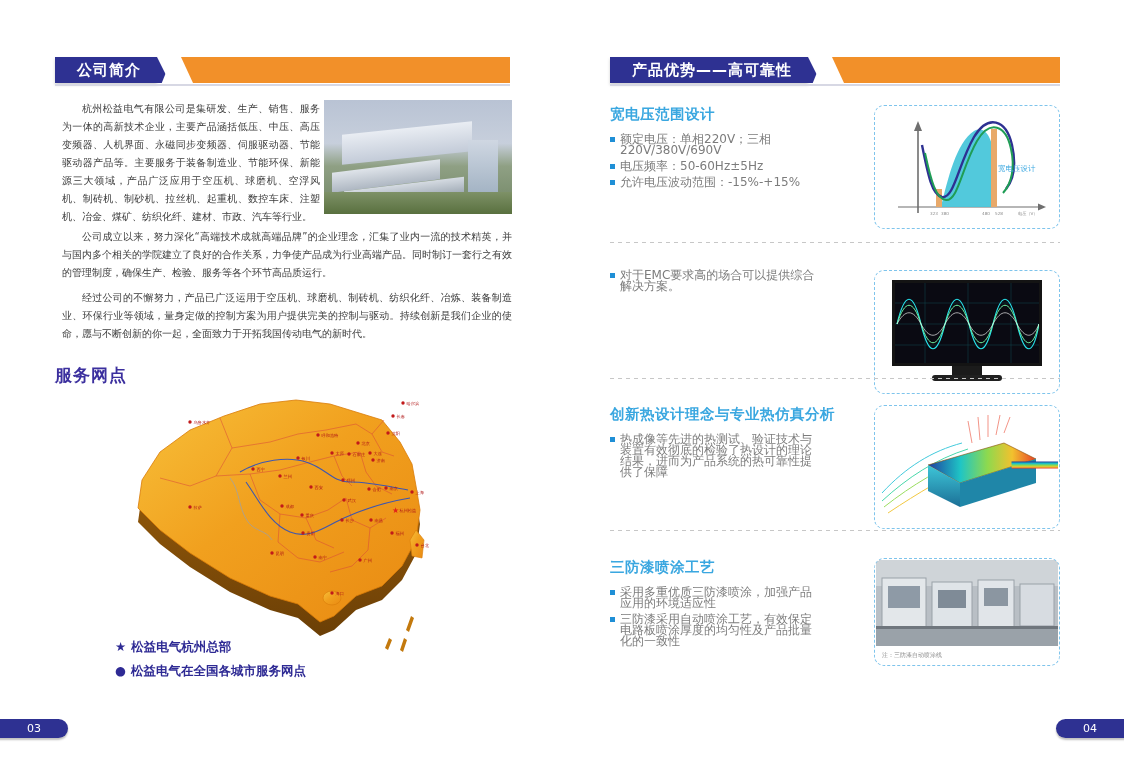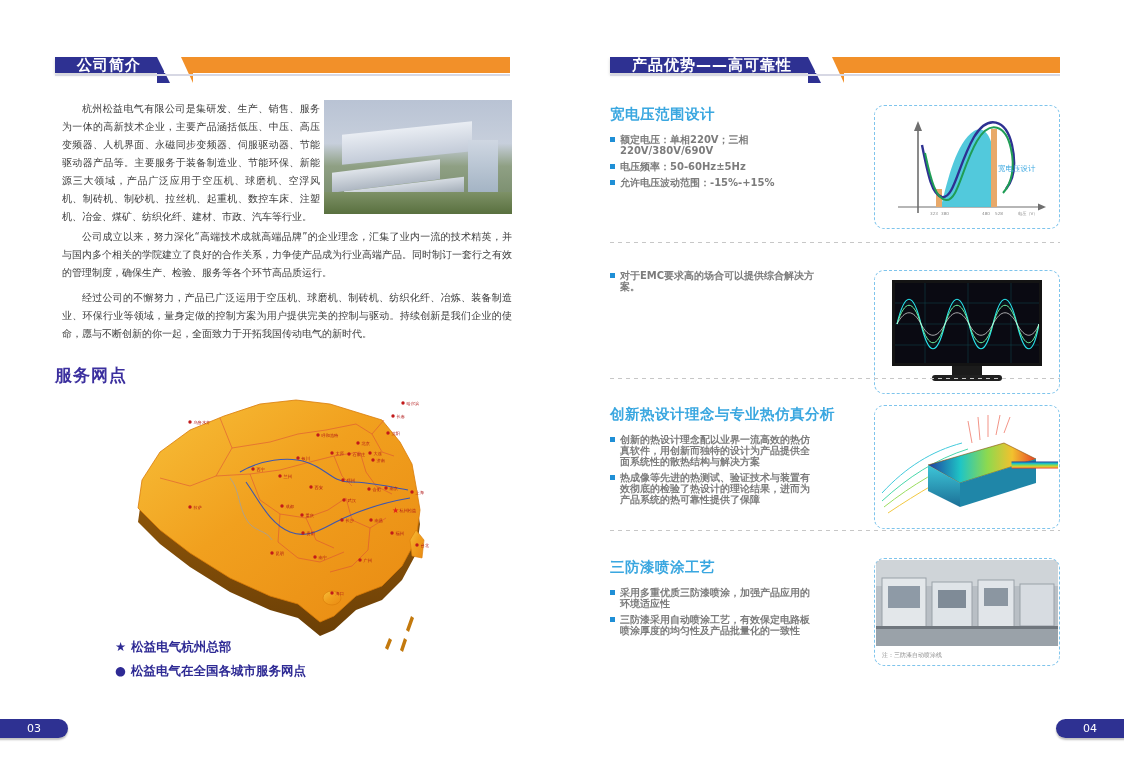--- a/index.html
+++ b/index.html
@@ -7,21 +7,21 @@
     width:1124px;height:765px;
     background:#ffffff;
     font-family:"DejaVu Sans","Liberation Sans",sans-serif;
     position:relative;overflow:hidden;
   }
   .page{position:absolute;top:0;height:765px;}
   #left-page{left:0;width:562px;}
   #right-page{left:562px;width:562px;}
 
   
-  .banner{position:absolute;height:16px;display:flex;align-items:stretch;}
+  .banner{position:absolute;height:26px;display:flex;align-items:stretch;}
   .banner .bar{
     background:#2e3192;
     display:flex;align-items:center;
     padding:0 16px 0 22px;
     position:relative;
     box-shadow:0 2px 3px rgba(0,0,0,.18);
   }
   .banner .bar::after{
     content:"";position:absolute;right:-13px;top:0;
     border-left:13px solid #2e3192;
@@ -95,21 +95,21 @@
   #legend-branch{top:663px;}
   .legend-mark{display:inline-block;margin-right:5px;}
 
   
   .feature{position:absolute;left:610px;width:450px;}
   .feature .ftitle{
     font-size:14.5px;color:#3aa7e0;letter-spacing:.5px;margin:0 0 10px 0;font-weight:bold;
   }
   .feature .bullets{width:205px;}
   .feature .bullet{
-    display:flex;margin-bottom:5px;font-size:10px;line-height:11px;color:#7c7c7c;font-weight:bold;
+    display:flex;margin-bottom:5px;font-size:12px;line-height:11px;color:#7c7c7c;
   }
   .feature .bullet .sq{
     width:5px;height:5px;background:#1f8fd6;flex:0 0 5px;margin:3px 5px 0 0;
   }
   .imgbox{
     position:absolute;right:0;top:0;width:186px;height:124px;
     border:1px dashed #7ec4ec;border-radius:10px;
     display:flex;align-items:center;justify-content:center;
     box-sizing:border-box;overflow:hidden;background:#fff;
   }
@@ -386,24 +386,20 @@
     </div>
   </div>
 </div>
 <div class="divider" style="top:378px;"></div>
 
 <div class="feature" style="top:405px;">
   <h3 class="ftitle">创新热设计理念与专业热仿真分析</h3>
   <div class="bullets">
     <div class="bullet">
         <i class="sq"></i>
-        <span>创新的热设计理念配以业界一流高效的热仿真软件，用创新而独特的设计为产品提供全面系统性的散热结构与解决方案</span>
-      </div>
-    <div class="bullet">
-        <i class="sq"></i>
         <span>热成像等先进的热测试、验证技术与装置有效彻底的检验了热设计的理论结果，进而为产品系统的热可靠性提供了保障</span>
       </div>
   </div>
   <div class="imgbox">
     <div class="thermal">
       <svg width="182" height="120" viewBox="0 0 182 120">
         <defs>
           <linearGradient id="heatG" x1="0" y1="0" x2="1" y2="0">
             <stop offset="0%" stop-color="#1e3fa0"></stop>
               <stop offset="30%" stop-color="#1fc5c5"></stop>

